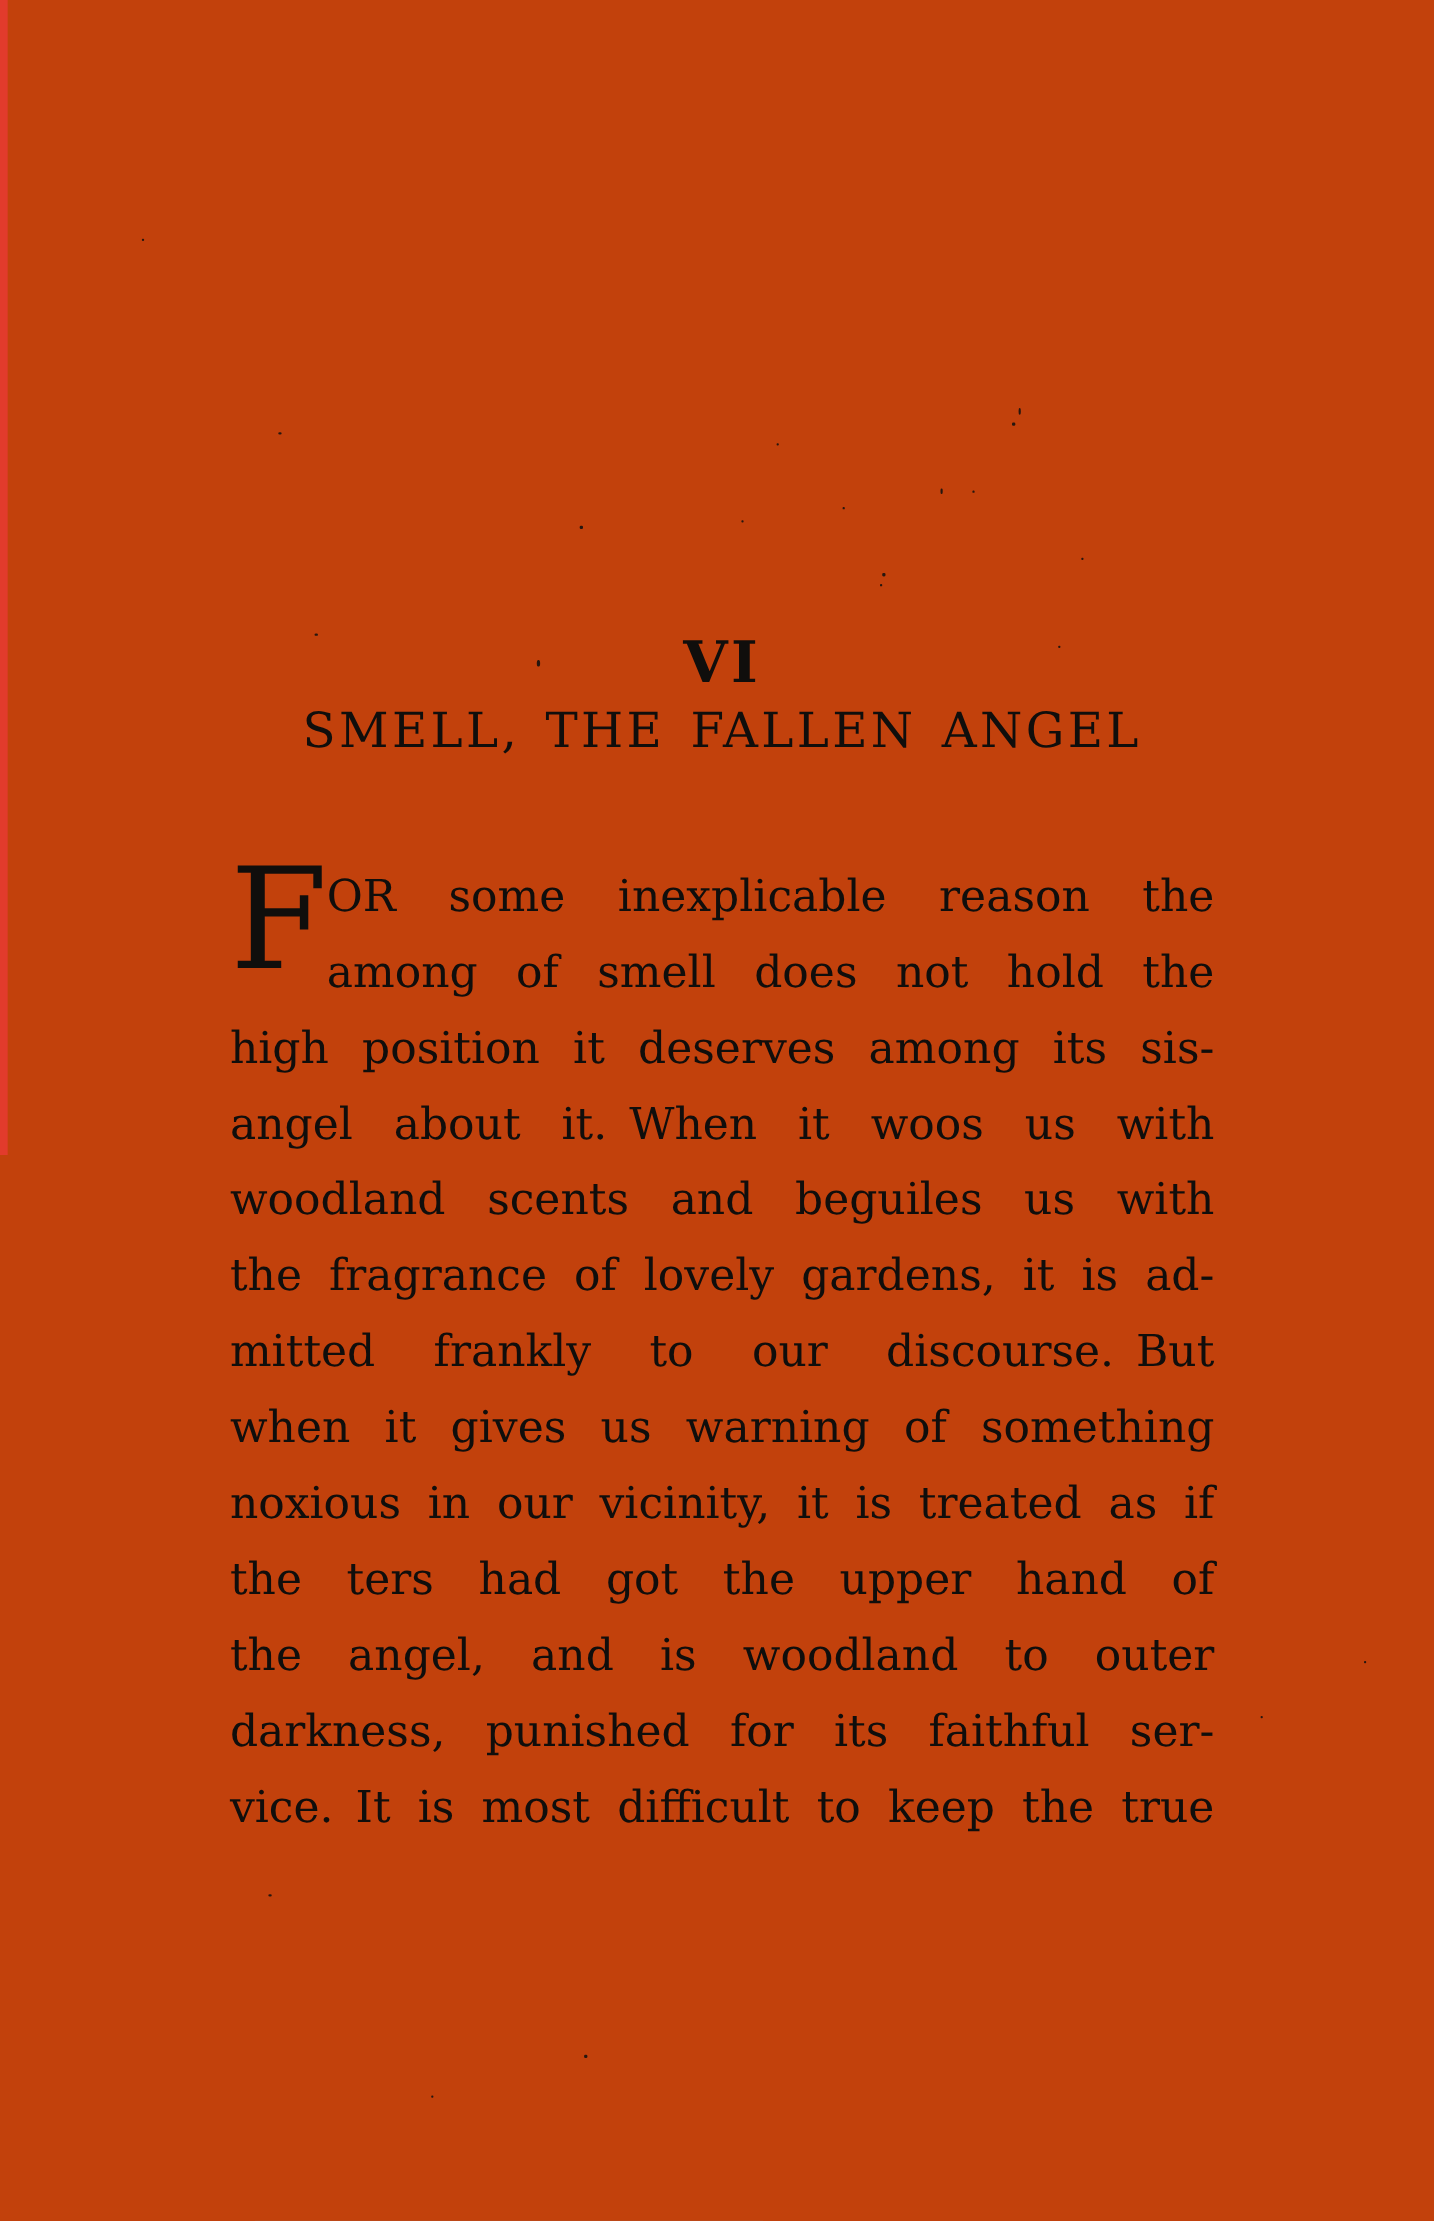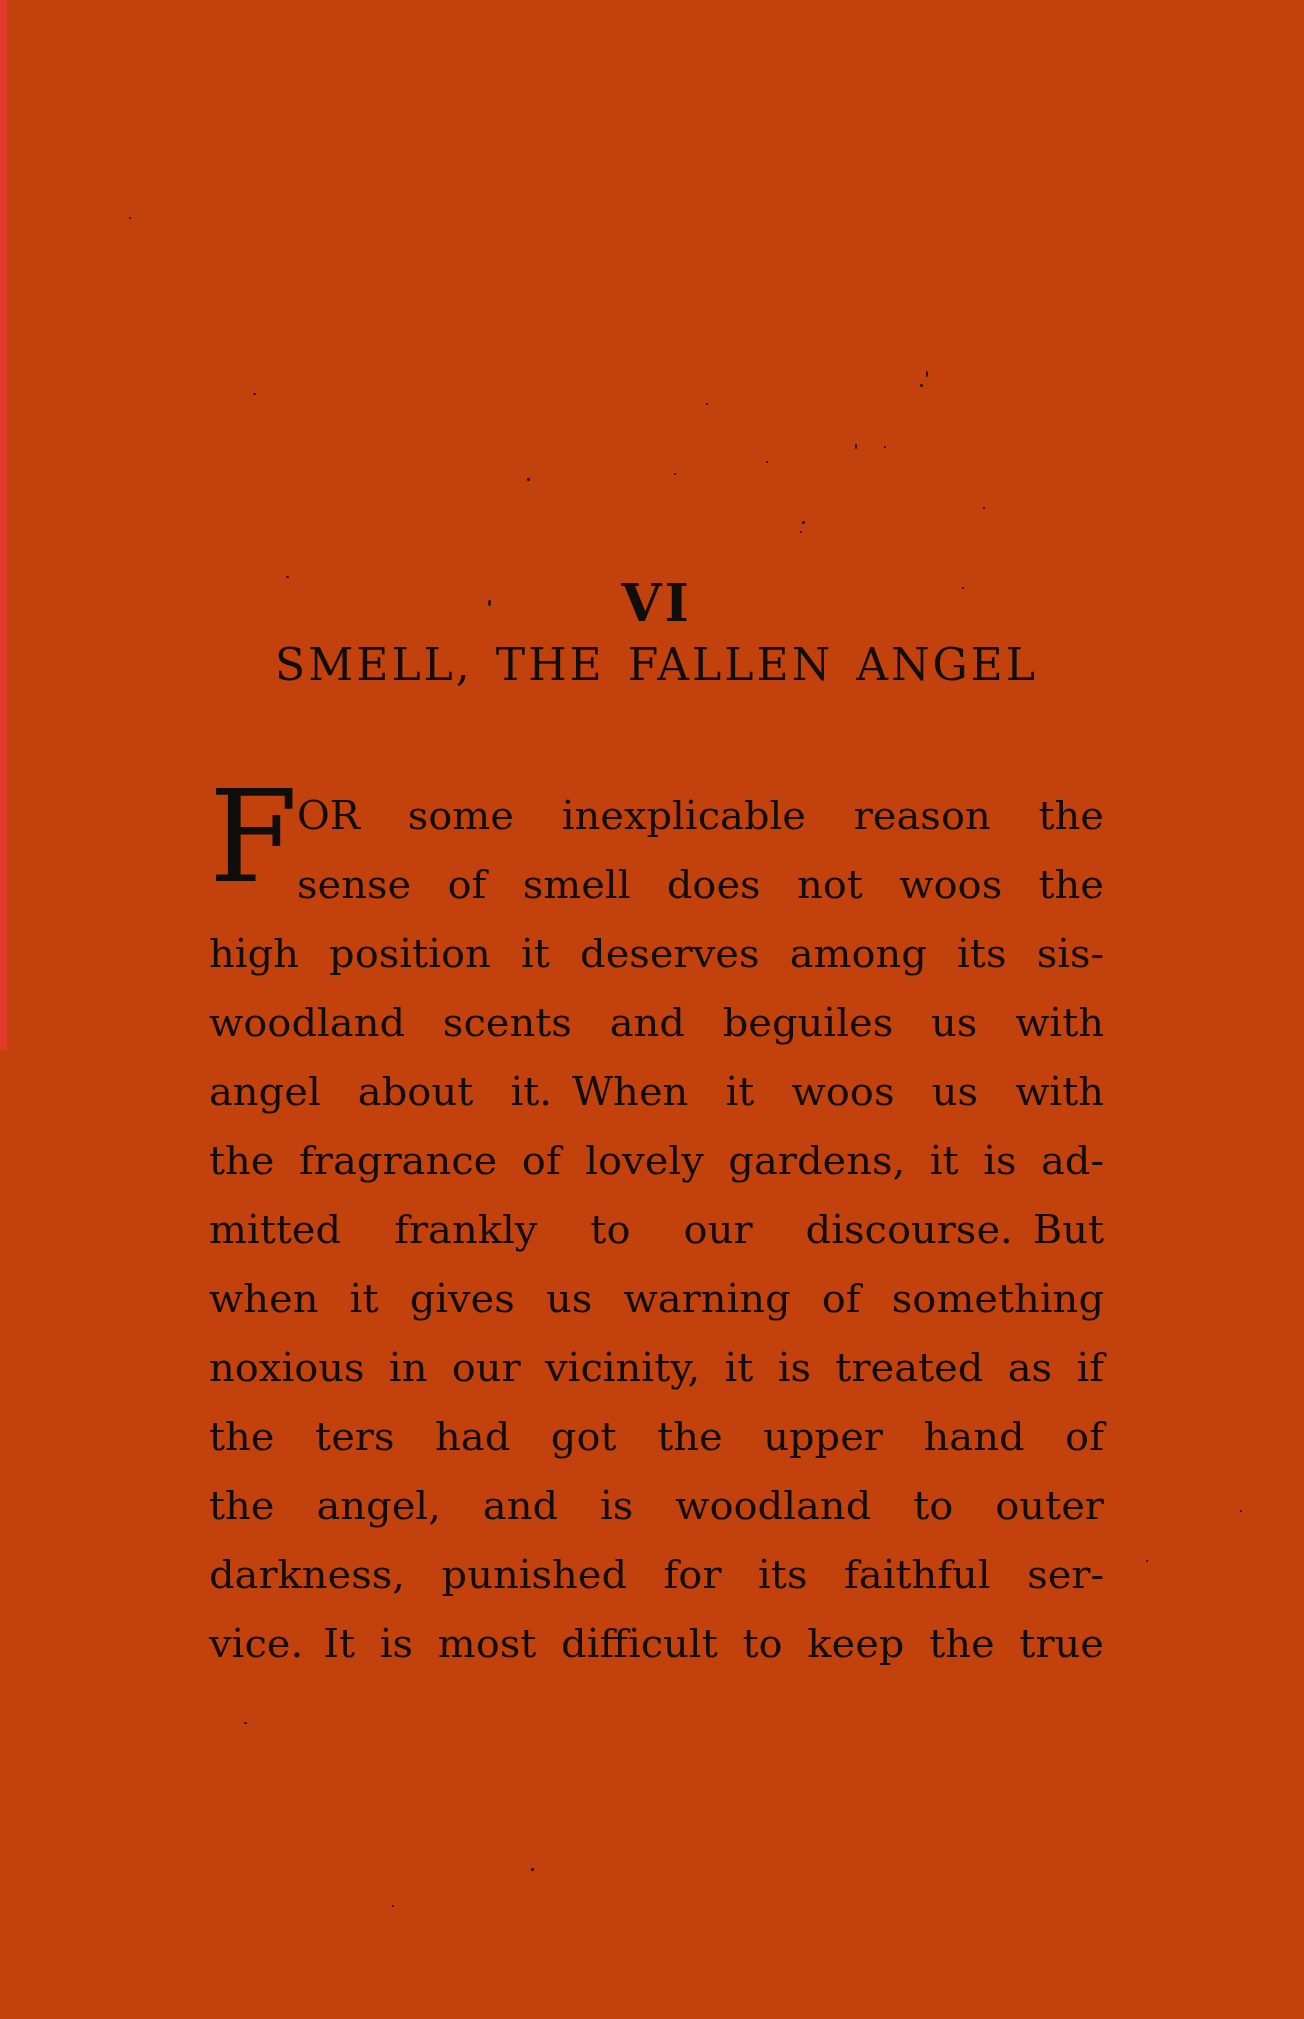--- a/index.html
+++ b/index.html
@@ -103,24 +103,24 @@
   <div class="speck" style="left:531px;top:1868px;width:3px;height:3px;"></div>
   <div class="speck" style="left:392px;top:1905px;width:2px;height:2px;"></div>
 
   <div class="chapter-number">VI</div>
 
   <div class="chapter-title">SMELL, THE FALLEN ANGEL</div>
 
   <div class="body-block">
     <div class="drop-cap">F</div>
     <div class="body-line">OR some inexplicable reason the</div>
-    <div class="body-line">sense of smell does not woos the</div>
+    <div class="body-line">among of smell does not hold the</div>
     <div class="body-line">high position it deserves among its sis-</div>
+    <div class="body-line">angel about it. When it woos us with</div>
     <div class="body-line">woodland scents and beguiles us with</div>
-    <div class="body-line">angel about it. When it woos us with</div>
     <div class="body-line">the fragrance of lovely gardens, it is ad-</div>
     <div class="body-line">mitted frankly to our discourse. But</div>
     <div class="body-line">when it gives us warning of something</div>
     <div class="body-line">noxious in our vicinity, it is treated as if</div>
     <div class="body-line">the ters had got the upper hand of</div>
     <div class="body-line">the angel, and is woodland to outer</div>
     <div class="body-line">darkness, punished for its faithful ser-</div>
     <div class="body-line">vice. It is most difficult to keep the true</div>
   </div>
 

